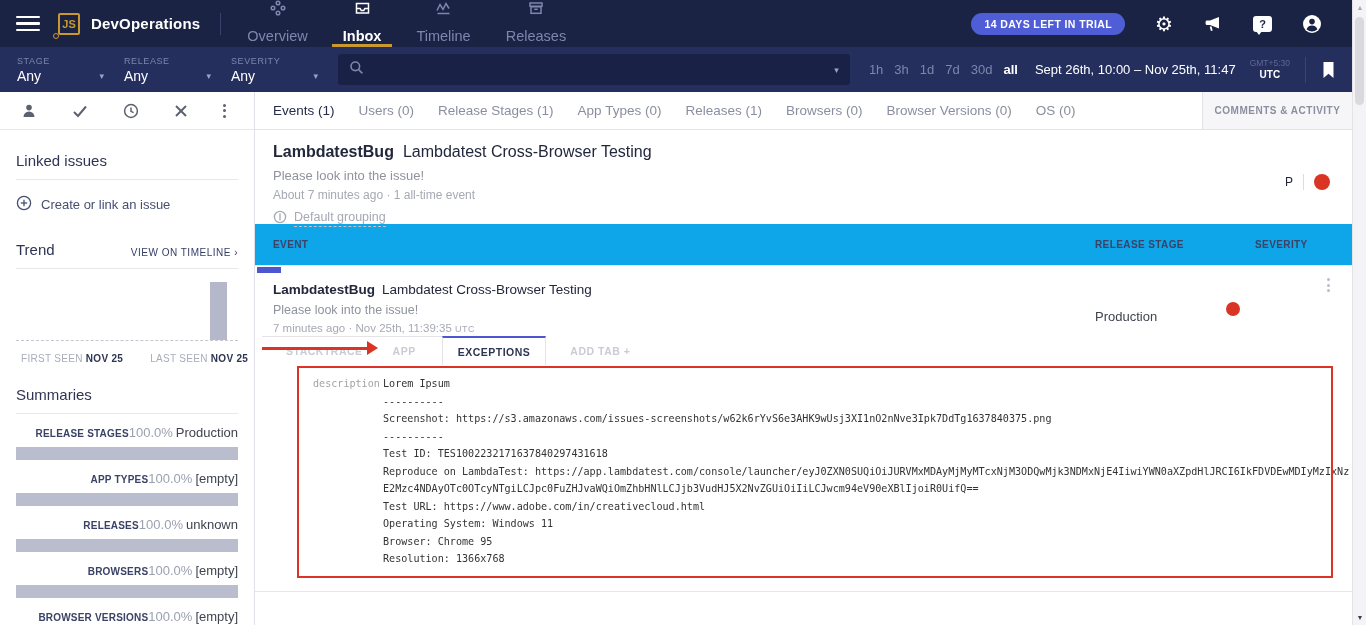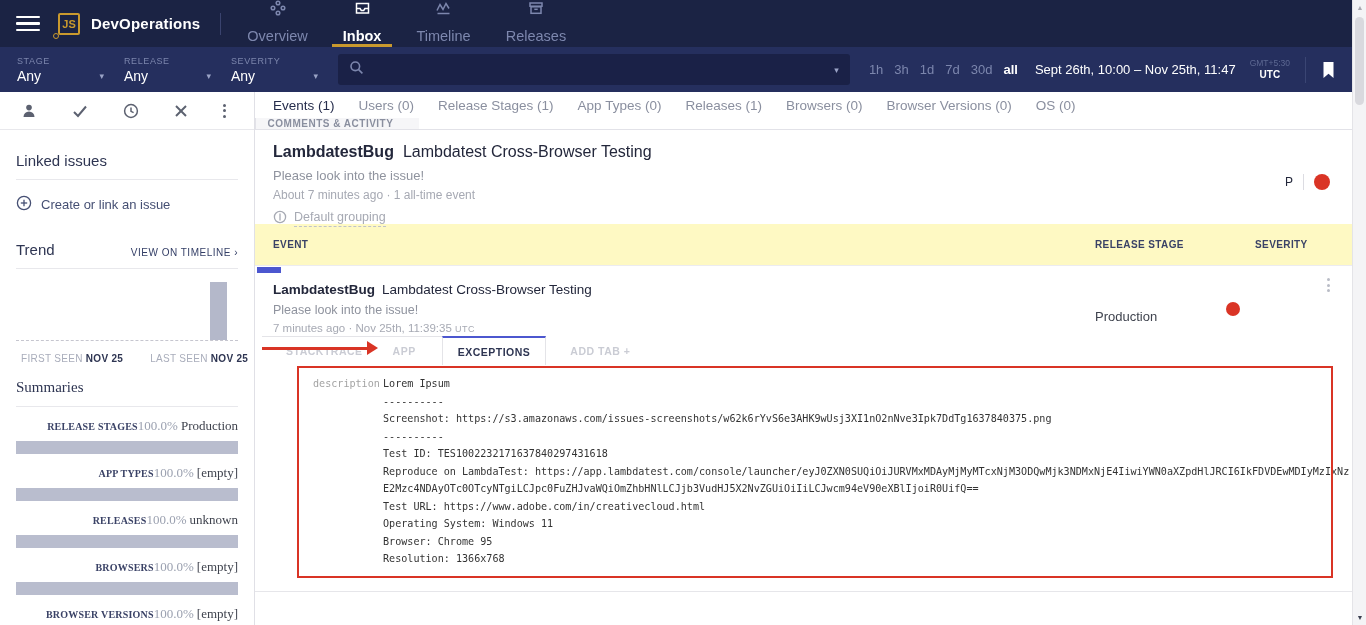--- a/index.html
+++ b/index.html
@@ -64,39 +64,39 @@
   .seen-value { color:#2e3552; font-weight:bold; }
   .sum-row { margin-top:11px; }
   .sum-top { display:flex; justify-content:flex-end; align-items:baseline; }
   .sum-label { font-size:10px; font-weight:bold; color:#3a4266; letter-spacing:.2px; }
   .sum-value { font-size:13px; color:#3f434e; }
   .sum-percent { color:#9ba1b0; margin-right:3px; }
   .sum-bar { height:13px; background:#b9bdce; margin-top:7px; }
 
   
   .main { flex:1; position:relative; background:#fff; }
-  .main-tabs { height:38px; border-bottom:1px solid #e2e2e8; display:flex; align-items:stretch;flex-direction:column; }
+  .main-tabs { height:38px; border-bottom:1px solid #e2e2e8; display:flex; align-items:stretch; }
   .tabs-list { flex:1; display:flex; align-items:center; gap:24px; padding-left:18px; font-size:13.5px; color:#8a8f9f; }
   .tabs-list .tab { cursor:pointer; white-space:nowrap; }
   .tabs-list .tab.active { color:#262d4c; }
   .comments-panel { width:164px; border-left:1px solid #e2e2e8; background:#f6f6f8; display:flex; align-items:center; justify-content:center; font-size:10px; font-weight:bold; letter-spacing:.5px; color:#8a8f9f; padding-right:14px; cursor:pointer; }
 
   .issue-header { position:relative; height:94px; padding:13px 0 0 18px; }
   .issue-title-row { font-size:16px; color:#23273b; }
   .error-class { font-weight:bold; margin-right:9px; }
   .issue-msg { margin-top:7px; font-size:13px; color:#8f939e; }
   .issue-meta { margin-top:5px; font-size:12px; color:#a6a9b3; }
   .grouping-row { margin-top:8px; display:flex; align-items:flex-end; gap:7px; color:#a6a9b3; font-size:12.5px; cursor:pointer; }
   .grouping-label { border-bottom:1px dashed #bfc2ca; padding-bottom:2px; }
   .pin-area { position:absolute; top:44px; right:36px; display:flex; align-items:center; gap:10px; }
   .pin-label { font-size:12px; color:#23273b; }
   .pin-divider { width:1px; height:16px; background:#dcdce2; }
   .sev-dot { width:16px; height:16px; border-radius:50%; background:#da3425; }
 
-  .table-header { height:42px; background:#fef9c3; border-bottom:1px solid #ececf0; display:flex; align-items:center; font-size:10px; font-weight:bold; color:#3a4266; letter-spacing:.4px; }
+  .table-header { height:42px; background:#0ea5e9; border-bottom:1px solid #ececf0; display:flex; align-items:center; font-size:10px; font-weight:bold; color:#3a4266; letter-spacing:.4px; }
   .col-event { width:840px; padding-left:18px; }
   .col-stage { width:160px; }
   .col-sev { flex:1; }
 
   .event-card { position:relative; height:326px; background:#fff; border-bottom:1px solid #e6e6ea; }
   .accent { position:absolute; top:1px; left:2px; width:24px; height:6px; background:#4c57cf; }
   .ev-title { position:absolute; top:16px; left:18px; font-size:13.5px; color:#23273b; }
   .ev-title .error-class { font-size:13.5px; margin-right:7px; }
   .ev-msg { position:absolute; top:37px; left:18px; font-size:12.5px; color:#8f939e; }
   .ev-meta { position:absolute; top:56px; left:18px; font-size:11.5px; color:#a6a9b3; }
@@ -174,20 +174,38 @@
       <span class="icon">
         <svg width="16" height="16" viewBox="0 0 16 16" fill="none" stroke-width="1.5">
             <rect x="2" y="3" width="12" height="3.2"></rect>
             <rect x="3" y="6.8" width="10" height="6.5"></rect>
             <line x1="6.3" y1="9.3" x2="9.7" y2="9.3"></line>
           </svg>
       </span>
       <span>Releases</span>
     </div>
 
+    <div class="topbar-right">
+      <div class="trial-badge">14 DAYS LEFT IN TRIAL</div>
+      <div class="icon-btn gear-glyph">⚙</div>
+      <div class="icon-btn">
+        <svg width="20" height="18" viewBox="0 0 20 18">
+            <path d="M16 2 L7 5.5 H4 a1.4 1.4 0 0 0 -1.4 1.4 v1.8 a1.4 1.4 0 0 0 1.4 1.4 h3 l9 3.4 z" fill="#fff"></path>
+            <path d="M7.6 11.6 l1.2 4.2" stroke="#fff" stroke-width="1.8" fill="none"></path>
+          </svg>
+      </div>
+      <div class="help-box">?</div>
+      <div class="icon-btn">
+        <svg width="20" height="20" viewBox="0 0 20 20">
+            <circle cx="10" cy="10" r="9" fill="#fff"></circle>
+            <circle cx="10" cy="7.6" r="2.8" fill="#1b2344"></circle>
+            <path d="M4.6 15.6 a5.6 5.6 0 0 1 10.8 0 a9 9 0 0 1 -10.8 0z" fill="#1b2344"></path>
+          </svg>
+      </div>
+    </div>
   </div>
 
   <div class="filterbar">
     <div class="filter-group">
       <div class="filter-label">STAGE</div>
       <div class="filter-value-row">
         <span class="filter-value">Any</span>
         <span class="caret">▾</span>
       </div>
     </div>
@@ -292,21 +310,21 @@
         </div>
         <div class="side-divider"></div>
         <div class="trend-chart">
           <div class="trend-bar"></div>
         </div>
         <div class="seen-row">
           <span><span class="seen-label">FIRST SEEN</span> <span class="seen-value">NOV 25</span></span>
           <span><span class="seen-label">LAST SEEN</span> <span class="seen-value">NOV 25</span></span>
         </div>
 
-        <div style="margin-top:15px;font-family:Liberation Serif, serif;">
+        <div style="margin-top:22px;">
           <div class="side-heading">Summaries</div>
           <div class="side-divider"></div>
 
           <div class="sum-row">
             <div class="sum-top">
               <span class="sum-label">RELEASE STAGES</span>
               <span class="sum-value"><span class="sum-percent">100.0%</span><span>Production</span></span>
             </div>
             <div class="sum-bar"></div>
           </div>

